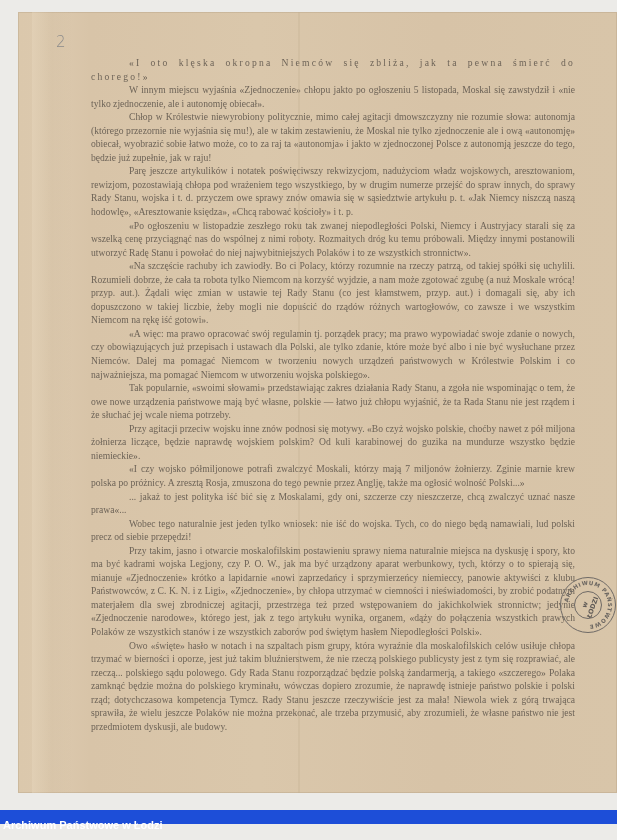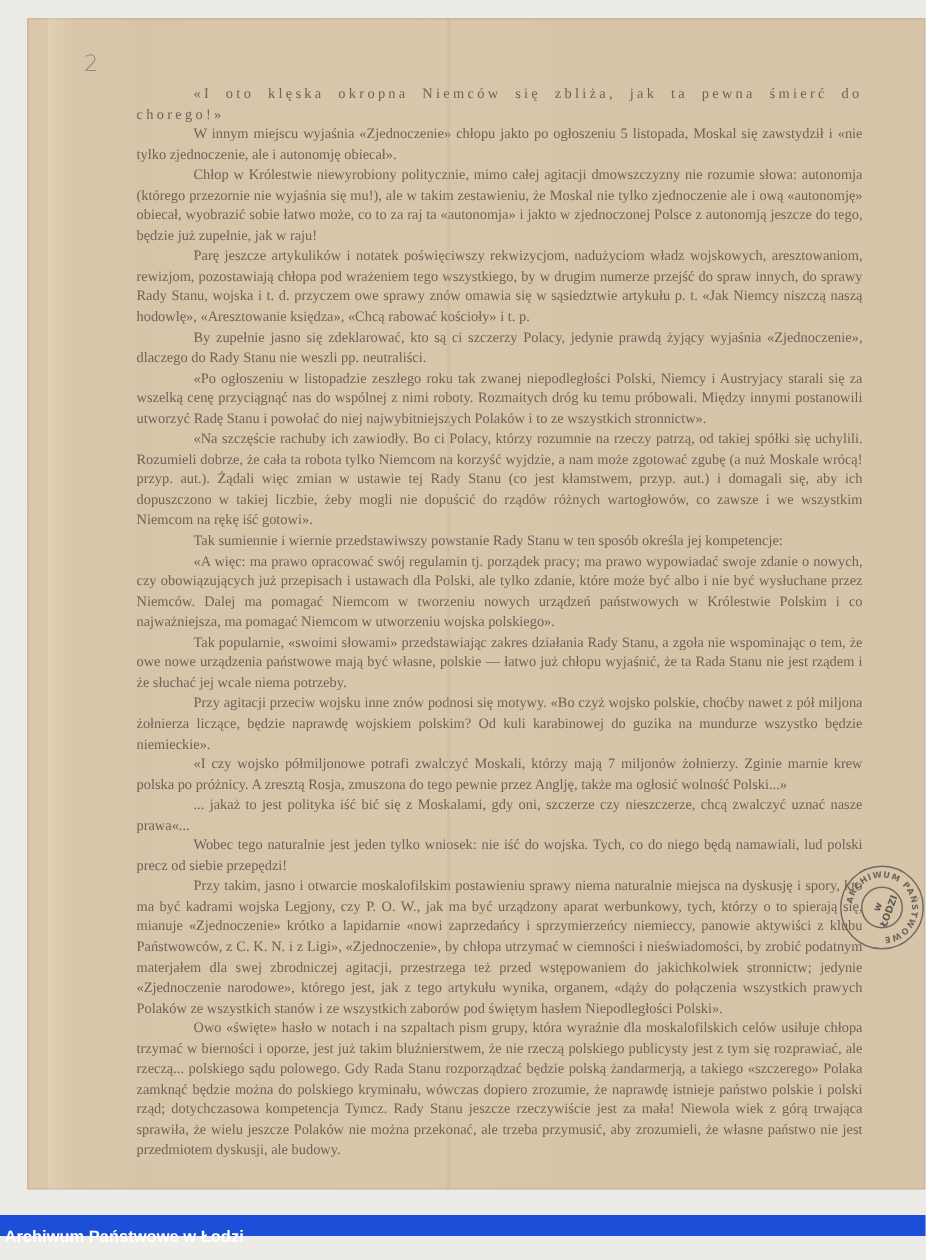--- a/index.html
+++ b/index.html
@@ -64,24 +64,22 @@
 <body>
 
 <div class="paper">
   <div class="pencil-mark">2</div>
 
   <div class="text">
     <p class="sp">«I oto klęska okropna Niemców się zbliża, jak ta pewna śmierć do chorego!»</p>
     <p>W innym miejscu wyjaśnia «Zjednoczenie» chłopu jakto po ogłoszeniu 5 listopada, Moskal się zawstydził i «nie tylko zjednoczenie, ale i autonomję obiecał».</p>
     <p>Chłop w Królestwie niewyrobiony politycznie, mimo całej agitacji dmowszczyzny nie rozumie słowa: autonomja (którego przezornie nie wyjaśnia się mu!), ale w takim zestawieniu, że Moskal nie tylko zjednoczenie ale i ową «autonomję» obiecał, wyobrazić sobie łatwo może, co to za raj ta «autonomja» i jakto w zjednoczonej Polsce z autonomją jeszcze do tego, będzie już zupełnie, jak w raju!</p>
     <p>Parę jeszcze artykulików i notatek poświęciwszy rekwizycjom, nadużyciom władz wojskowych, aresztowaniom, rewizjom, pozostawiają chłopa pod wrażeniem tego wszystkiego, by w drugim numerze przejść do spraw innych, do sprawy Rady Stanu, wojska i t. d. przyczem owe sprawy znów omawia się w sąsiedztwie artykułu p. t. «Jak Niemcy niszczą naszą hodowlę», «Aresztowanie księdza», «Chcą rabować kościoły» i t. p.</p>
-    <p>By zupełnie jasno się zdeklarować, kto są ci szczerzy Polacy, jedynie prawdą żyjący wyjaśnia «Zjednoczenie», dlaczego do Rady Stanu nie weszli pp. neutraliści.</p>
     <p>«Po ogłoszeniu w listopadzie zeszłego roku tak zwanej niepodległości Polski, Niemcy i Austryjacy starali się za wszelką cenę przyciągnąć nas do wspólnej z nimi roboty. Rozmaitych dróg ku temu próbowali. Między innymi postanowili utworzyć Radę Stanu i powołać do niej najwybitniejszych Polaków i to ze wszystkich stronnictw».</p>
     <p>«Na szczęście rachuby ich zawiodły. Bo ci Polacy, którzy rozumnie na rzeczy patrzą, od takiej spółki się uchylili. Rozumieli dobrze, że cała ta robota tylko Niemcom na korzyść wyjdzie, a nam może zgotować zgubę (a nuż Moskale wrócą! przyp. aut.). Żądali więc zmian w ustawie tej Rady Stanu (co jest kłamstwem, przyp. aut.) i domagali się, aby ich dopuszczono w takiej liczbie, żeby mogli nie dopuścić do rządów różnych wartogłowów, co zawsze i we wszystkim Niemcom na rękę iść gotowi».</p>
-    <p>Tak sumiennie i wiernie przedstawiwszy powstanie Rady Stanu w ten sposób określa jej kompetencje:</p>
     <p>«A więc: ma prawo opracować swój regulamin tj. porządek pracy; ma prawo wypowiadać swoje zdanie o nowych, czy obowiązujących już przepisach i ustawach dla Polski, ale tylko zdanie, które może być albo i nie być wysłuchane przez Niemców. Dalej ma pomagać Niemcom w tworzeniu nowych urządzeń państwowych w Królestwie Polskim i co najważniejsza, ma pomagać Niemcom w utworzeniu wojska polskiego».</p>
     <p>Tak popularnie, «swoimi słowami» przedstawiając zakres działania Rady Stanu, a zgoła nie wspominając o tem, że owe nowe urządzenia państwowe mają być własne, polskie — łatwo już chłopu wyjaśnić, że ta Rada Stanu nie jest rządem i że słuchać jej wcale niema potrzeby.</p>
     <p>Przy agitacji przeciw wojsku inne znów podnosi się motywy. «Bo czyż wojsko polskie, choćby nawet z pół miljona żołnierza liczące, będzie naprawdę wojskiem polskim? Od kuli karabinowej do guzika na mundurze wszystko będzie niemieckie».</p>
     <p>«I czy wojsko półmiljonowe potrafi zwalczyć Moskali, którzy mają 7 miljonów żołnierzy. Zginie marnie krew polska po próżnicy. A zresztą Rosja, zmuszona do tego pewnie przez Anglję, także ma ogłosić wolność Polski...»</p>
     <p>... jakaż to jest polityka iść bić się z Moskalami, gdy oni, szczerze czy nieszczerze, chcą zwalczyć uznać nasze prawa«...</p>
     <p>Wobec tego naturalnie jest jeden tylko wniosek: nie iść do wojska. Tych, co do niego będą namawiali, lud polski precz od siebie przepędzi!</p>
     <p>Przy takim, jasno i otwarcie moskalofilskim postawieniu sprawy niema naturalnie miejsca na dyskusję i spory, kto ma być kadrami wojska Legjony, czy P. O. W., jak ma być urządzony aparat werbunkowy, tych, którzy o to spierają się, mianuje «Zjednoczenie» krótko a lapidarnie «nowi zaprzedańcy i sprzymierzeńcy niemieccy, panowie aktywiści z klubu Państwowców, z C. K. N. i z Ligi», «Zjednoczenie», by chłopa utrzymać w ciemności i nieświadomości, by zrobić podatnym materjałem dla swej zbrodniczej agitacji, przestrzega też przed wstępowaniem do jakichkolwiek stronnictw; jedynie «Zjednoczenie narodowe», którego jest, jak z tego artykułu wynika, organem, «dąży do połączenia wszystkich prawych Polaków ze wszystkich stanów i ze wszystkich zaborów pod świętym hasłem Niepodległości Polski».</p>
     <p>Owo «święte» hasło w notach i na szpaltach pism grupy, która wyraźnie dla moskalofilskich celów usiłuje chłopa trzymać w bierności i oporze, jest już takim bluźnierstwem, że nie rzeczą polskiego publicysty jest z tym się rozprawiać, ale rzeczą... polskiego sądu polowego. Gdy Rada Stanu rozporządzać będzie polską żandarmerją, a takiego «szczerego» Polaka zamknąć będzie można do polskiego kryminału, wówczas dopiero zrozumie, że naprawdę istnieje państwo polskie i polski rząd; dotychczasowa kompetencja Tymcz. Rady Stanu jeszcze rzeczywiście jest za mała! Niewola wiek z górą trwająca sprawiła, że wielu jeszcze Polaków nie można przekonać, ale trzeba przymusić, aby zrozumieli, że własne państwo nie jest przedmiotem dyskusji, ale budowy.</p>
   </div>
 </div>

